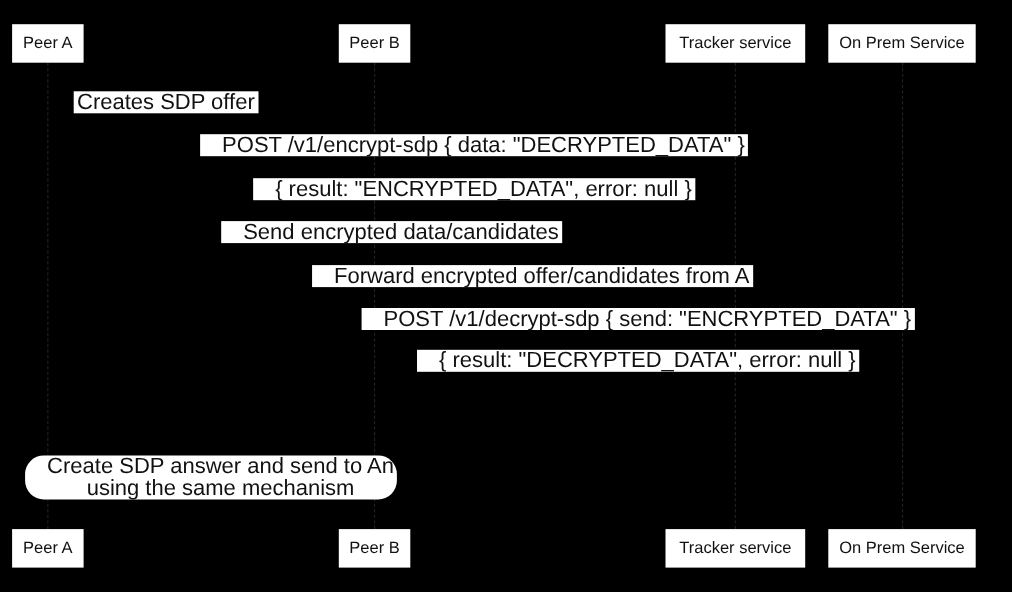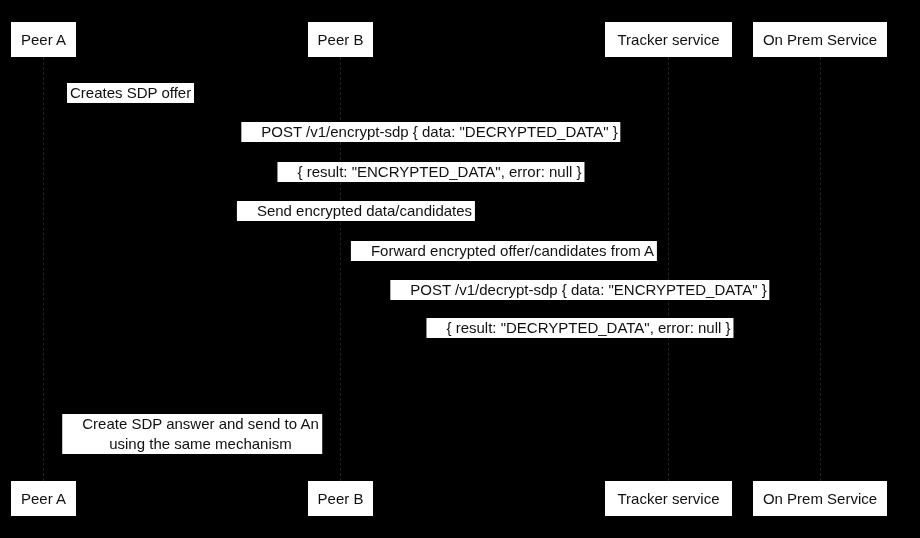--- a/index.html
+++ b/index.html
@@ -31,32 +31,33 @@
     position: absolute;
     top: 57px;
     height: 424px;
     width: 0;
     border-left: 1px dashed #222222;
   }
   .msg {
     position: absolute;
     background: #ffffff;
     color: #111111;
-    font-size: 15px;
+    font-size: 20px;
     line-height: 20px;
     padding: 0 3px;
     white-space: nowrap;
   }
   .msg.centered {
     transform: translateX(-50%);
     padding-left: 20px;
   }
   .msg.multiline {
     white-space: pre-line;
     text-align: center;
+    border-radius: 17px;
   }
 </style>
 </head>
 <body>
 
 <div id="stage">
 
   <div class="lifeline" style="left:43px"></div>
   <div class="lifeline" style="left:340px"></div>
   <div class="lifeline" style="left:668px"></div>
@@ -68,23 +69,23 @@
   <div class="actor" style="left:753px; top:22px; width:134px">On Prem Service</div>
 
   <div class="msg" style="left:67px; top:83px">Creates SDP offer</div>
 
   <div class="msg centered" style="left:431px; top:122px">POST /v1/encrypt-sdp { data: "DECRYPTED_DATA" }</div>
 
   <div class="msg centered" style="left:431px; top:162px">{ result: "ENCRYPTED_DATA", error: null }</div>
 
   <div class="msg centered" style="left:356px; top:201px">Send encrypted data/candidates</div>
 
-  <div class="msg centered" style="left:504px; top:241px">Forward encrypted offer/candidates from A</div>
+  <div class="msg centered" style="left:484px; top:241px">Forward encrypted offer/candidates from A</div>
 
-  <div class="msg centered" style="left:580px; top:280px">POST /v1/decrypt-sdp { data: "ENCRYPTED_DATA" }</div>
+  <div class="msg centered" style="left:580px; top:280px">POST /v1/decrypt-sdp { send: "ENCRYPTED_DATA" }</div>
 
   <div class="msg centered" style="left:580px; top:318px">{ result: "DECRYPTED_DATA", error: null }</div>
 
 
   <div class="msg centered multiline" style="left:192px; top:414px">Create SDP answer and send to An
 using the same mechanism</div>
 
   <div class="actor" style="left:11px;  top:481px; width:65px">Peer A</div>
   <div class="actor" style="left:308px; top:481px; width:65px">Peer B</div>
   <div class="actor" style="left:605px; top:481px; width:127px">Tracker service</div>

